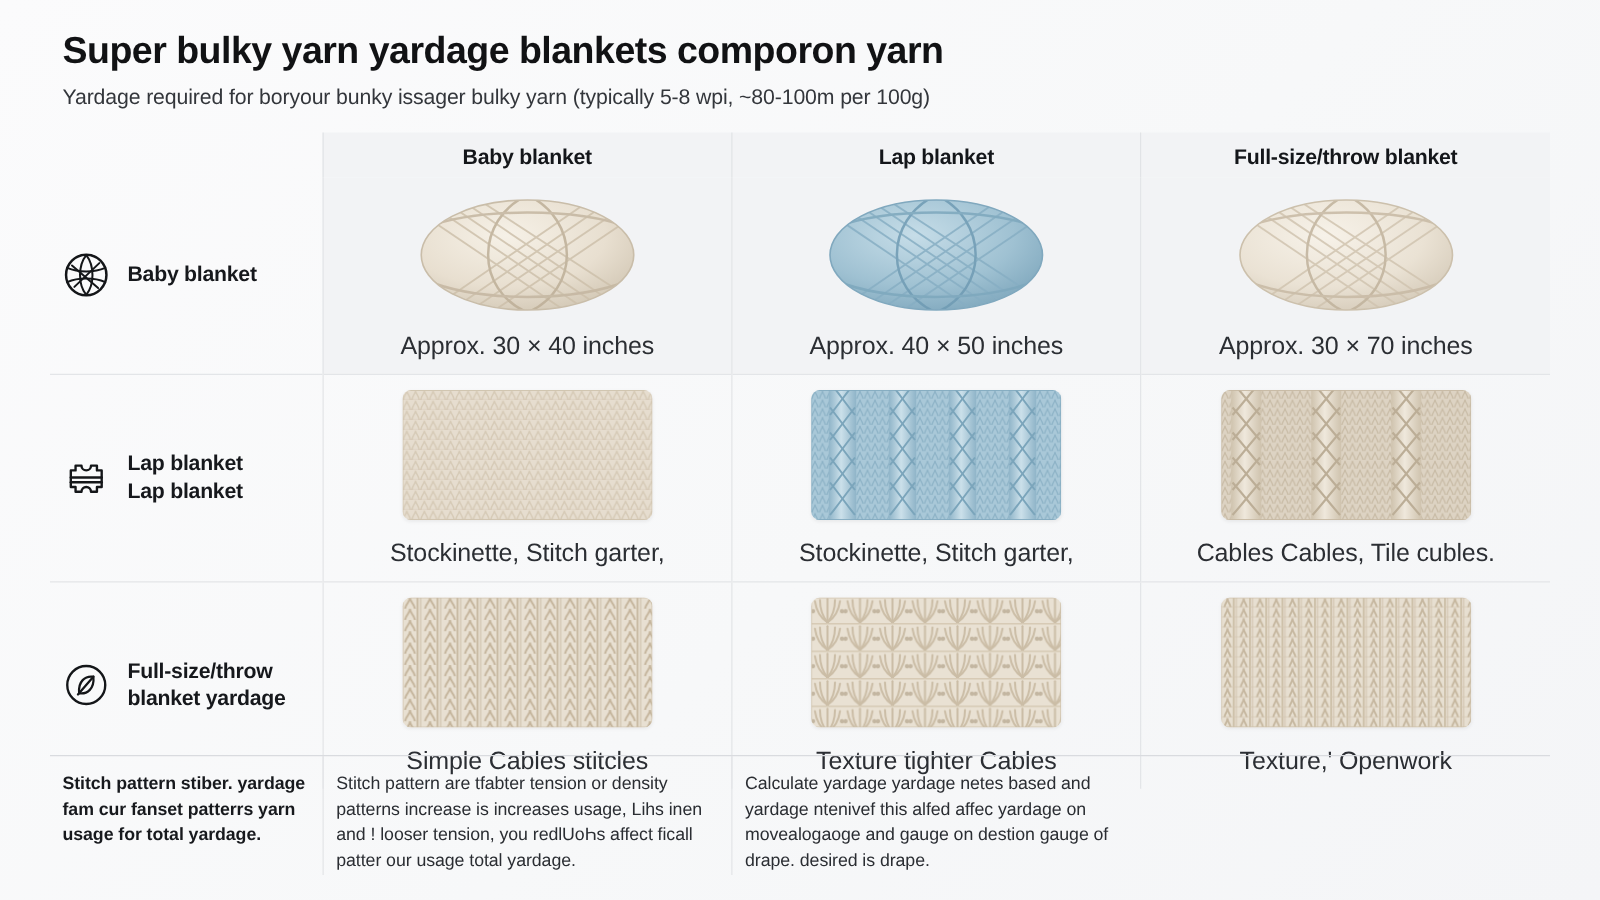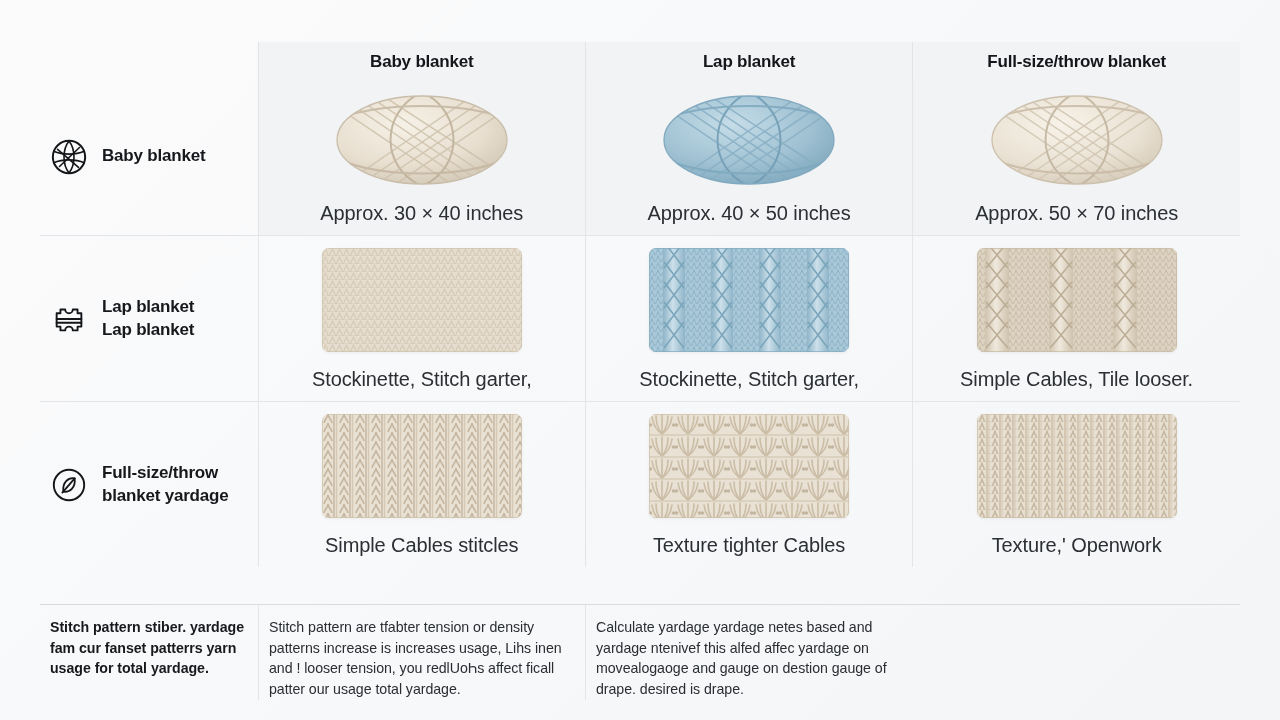--- a/index.html
+++ b/index.html
@@ -132,20 +132,24 @@
     letter-spacing: -0.05px;
   }
   .fcol.w1 { width: 218px; font-weight: bold; color: #17191d; padding-right: 12px; }
   .fcol.w2, .fcol.w3, .fcol.w4 { width: 327px; border-left: 1px solid #e3e5e8; }
 </style>
 </head>
 <body>
 
 <div class="page">
 
+  <div class="header">
+    <div class="title">Super bulky yarn yardage blankets comporon yarn</div>
+    <div class="subtitle">Yardage required for boryour bunky issager bulky yarn (typically 5-8 wpi, ~80-100m per 100g)</div>
+  </div>
 
   <table class="table">
     <colgroup>
       <col class="c-label">
         <col class="c-data">
         <col class="c-data">
         <col class="c-data">
     </colgroup>
 
     <tbody>
@@ -269,21 +273,21 @@
                   <path d="M164 0 L36 88"></path>
               <path d="M150 -2 L22 86"></path>
               <path d="M88 2 C46 22, 46 78, 88 96" stroke="#c0b29c" stroke-width="2"></path>
               <path d="M88 2 C130 22, 130 78, 88 96" stroke="#c0b29c" stroke-width="2"></path>
               <path d="M6 28 C50 12, 126 12, 170 28" stroke="#c7b9a4" stroke-width="2"></path>
               <path d="M6 70 C50 88, 126 88, 170 70" stroke="#c7b9a4" stroke-width="2"></path>
             </g>
             <ellipse cx="88" cy="50" rx="85" ry="44" fill="none" stroke="#ccc0ac" stroke-width="1.3"></ellipse>
           </svg>
         </div>
-        <div class="caption">Approx. 50 × 70 inches</div>
+        <div class="caption">Approx. 30 × 70 inches</div>
       </td>
     </tr>
 
     <tr class="row-sep">
       <td class="rowlabel-cell">
         <div class="rowlabel">
           <svg class="ricon" viewBox="0 0 40 40">
             <g fill="none" stroke="#141619" stroke-width="2" stroke-linejoin="round" stroke-linecap="round">
               <path d="M7 14 h4 v-4 h5 a4 4 0 0 0 8 0 h5 v4 h4 v14 h-4 v4 h-5 a4 4 0 0 0 -8 0 h-5 v-4 h-4 z"></path>
               <path d="M7 20 h26"></path>
@@ -395,21 +399,21 @@
             <g transform="translate(136,0)">
               <rect x="0" y="0" width="24" height="104" fill="url(#cabC)"></rect>
               <g stroke="#bcae97" stroke-width="1.7" fill="none">
                 <path d="M1 -6 C10 4, 14 10, 23 20 M1 14 C10 24, 14 30, 23 40 M1 34 C10 44, 14 50, 23 60 M1 54 C10 64, 14 70, 23 80 M1 74 C10 84, 14 90, 23 100"></path>
                 <path d="M23 -6 C14 4, 10 10, 1 20 M23 14 C14 24, 10 30, 1 40 M23 34 C14 44, 10 50, 1 60 M23 54 C14 64, 10 70, 1 80 M23 74 C14 84, 10 90, 1 100"></path>
               </g>
             </g>
             <rect width="200" height="104" fill="none" stroke="#c6b9a3" stroke-width="1.4"></rect>
           </svg>
         </div>
-        <div class="caption">Simple Cables, Tile looser.</div>
+        <div class="caption">Cables Cables, Tile cubles.</div>
       </td>
     </tr>
 
     <tr class="row-sep">
       <td class="rowlabel-cell">
         <div class="rowlabel">
           <svg class="ricon" viewBox="0 0 40 40">
             <circle cx="20" cy="20" r="16" fill="none" stroke="#141619" stroke-width="2"></circle>
             <path d="M26 13 C27 23, 21 28, 14 27 C13 17, 19 12, 26 13 Z" fill="none" stroke="#141619" stroke-width="1.9" stroke-linejoin="round"></path>
             <path d="M13 28 L26 13" fill="none" stroke="#141619" stroke-width="1.9" stroke-linecap="round"></path>

